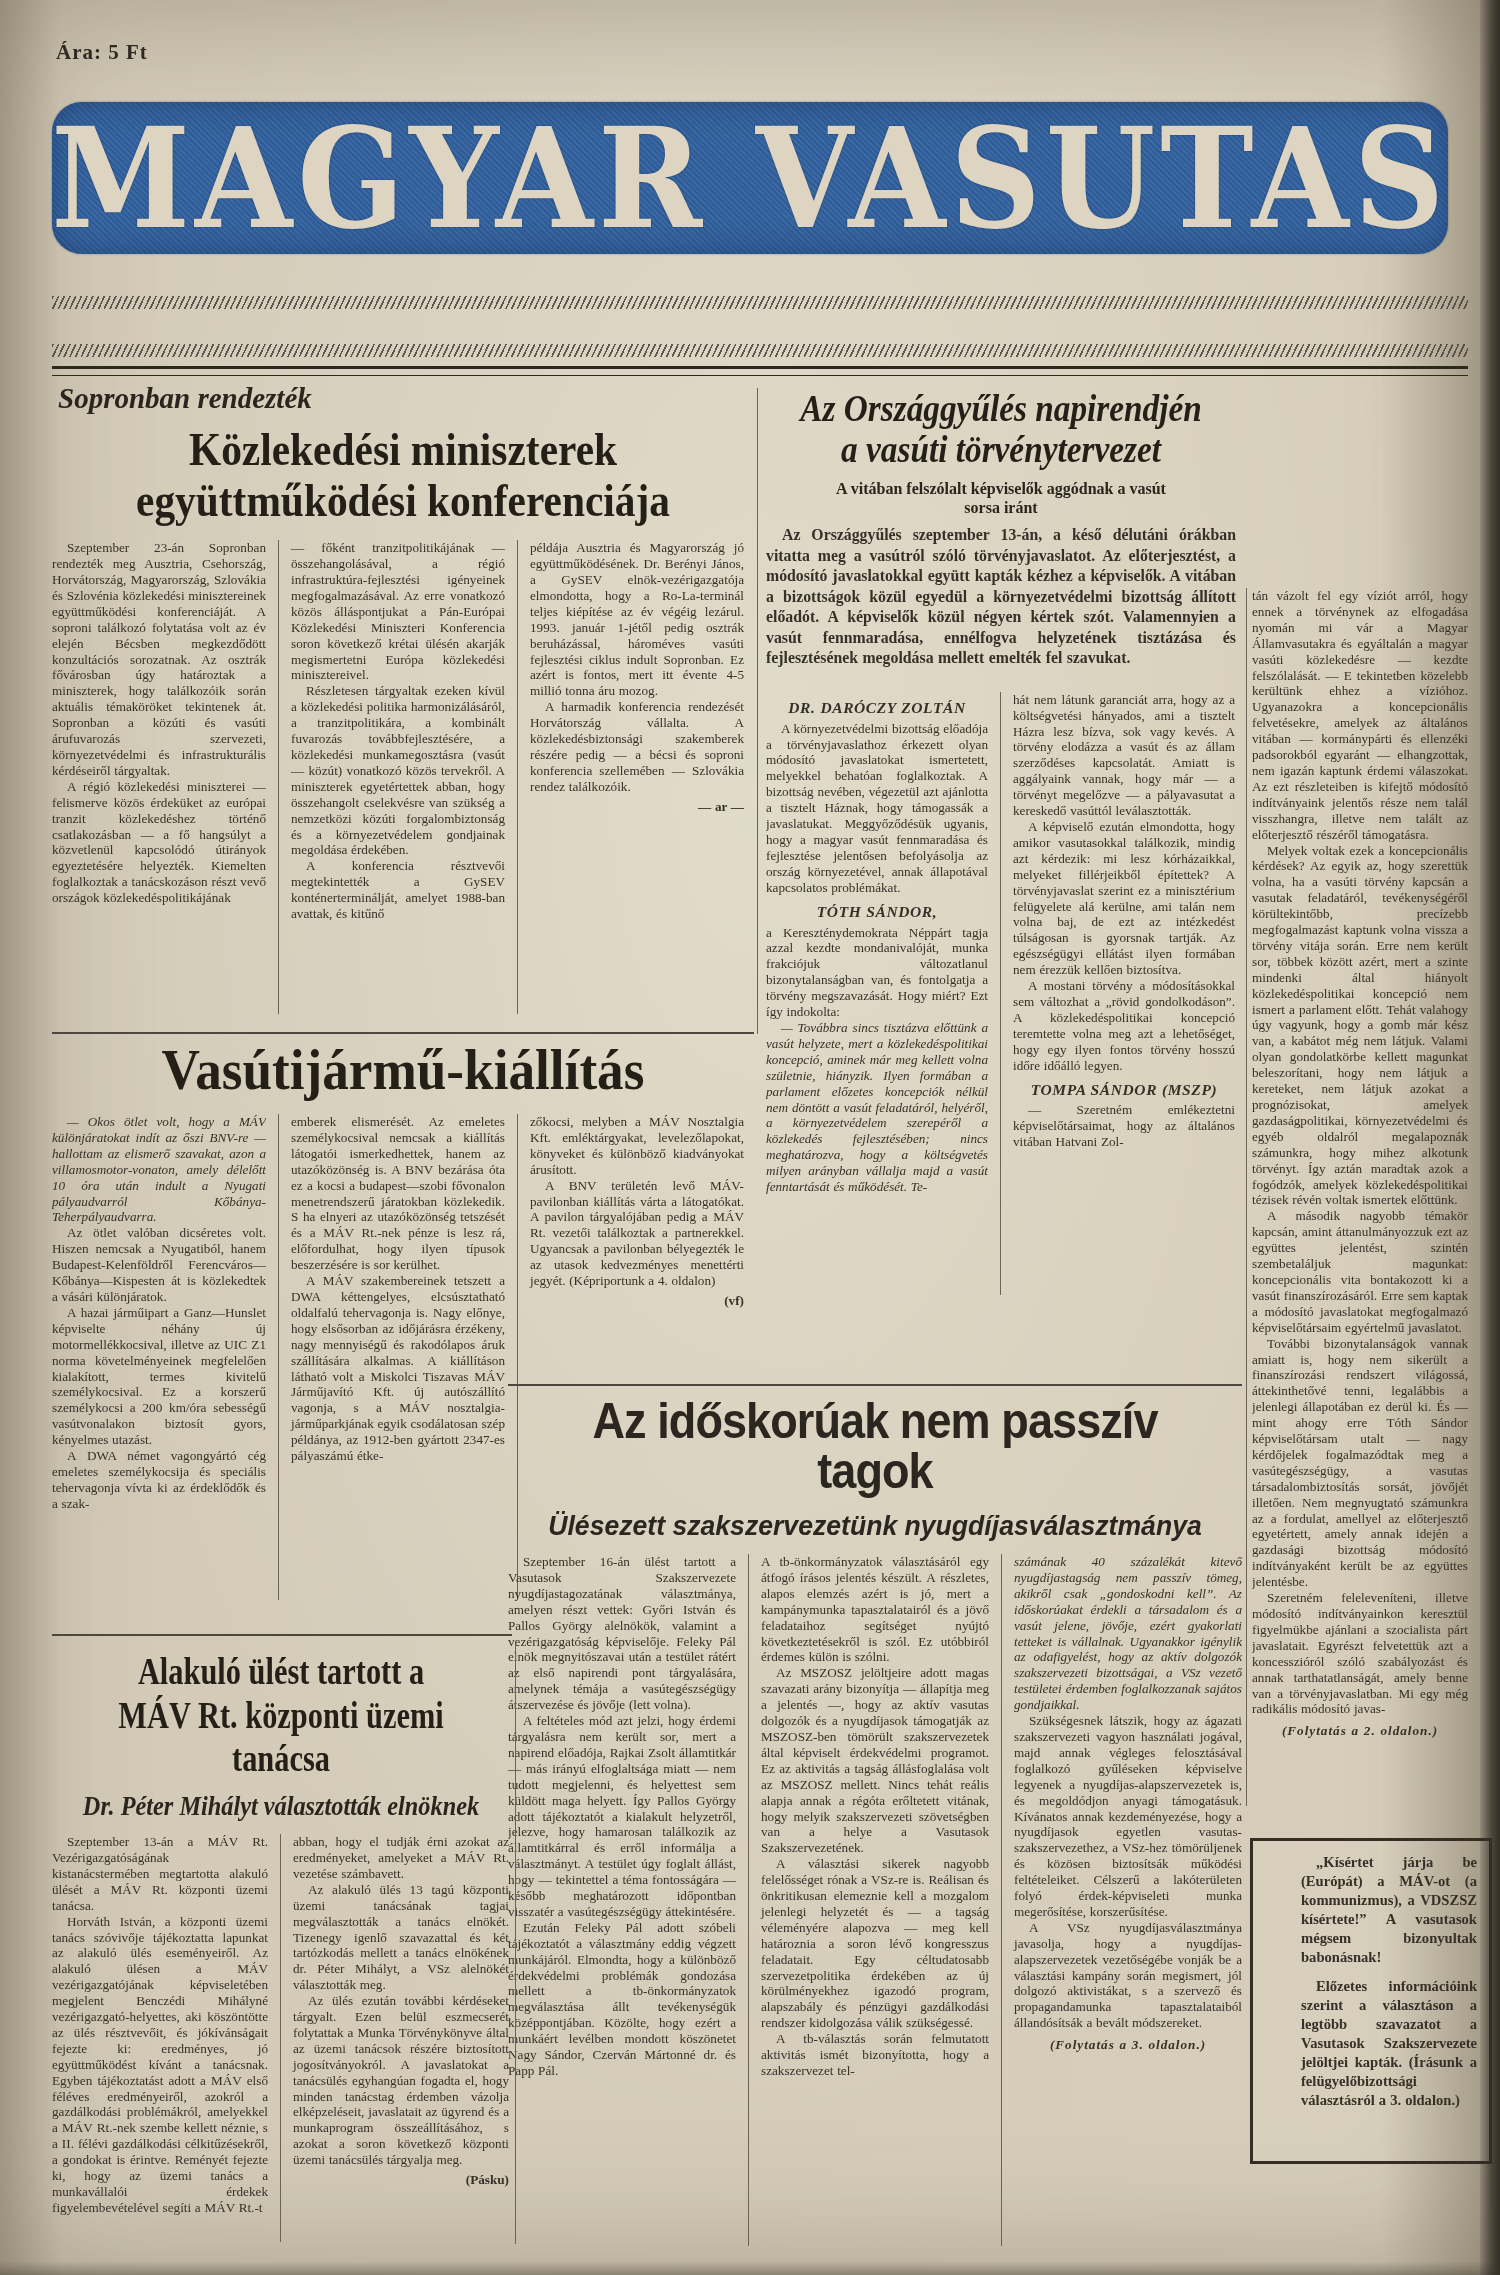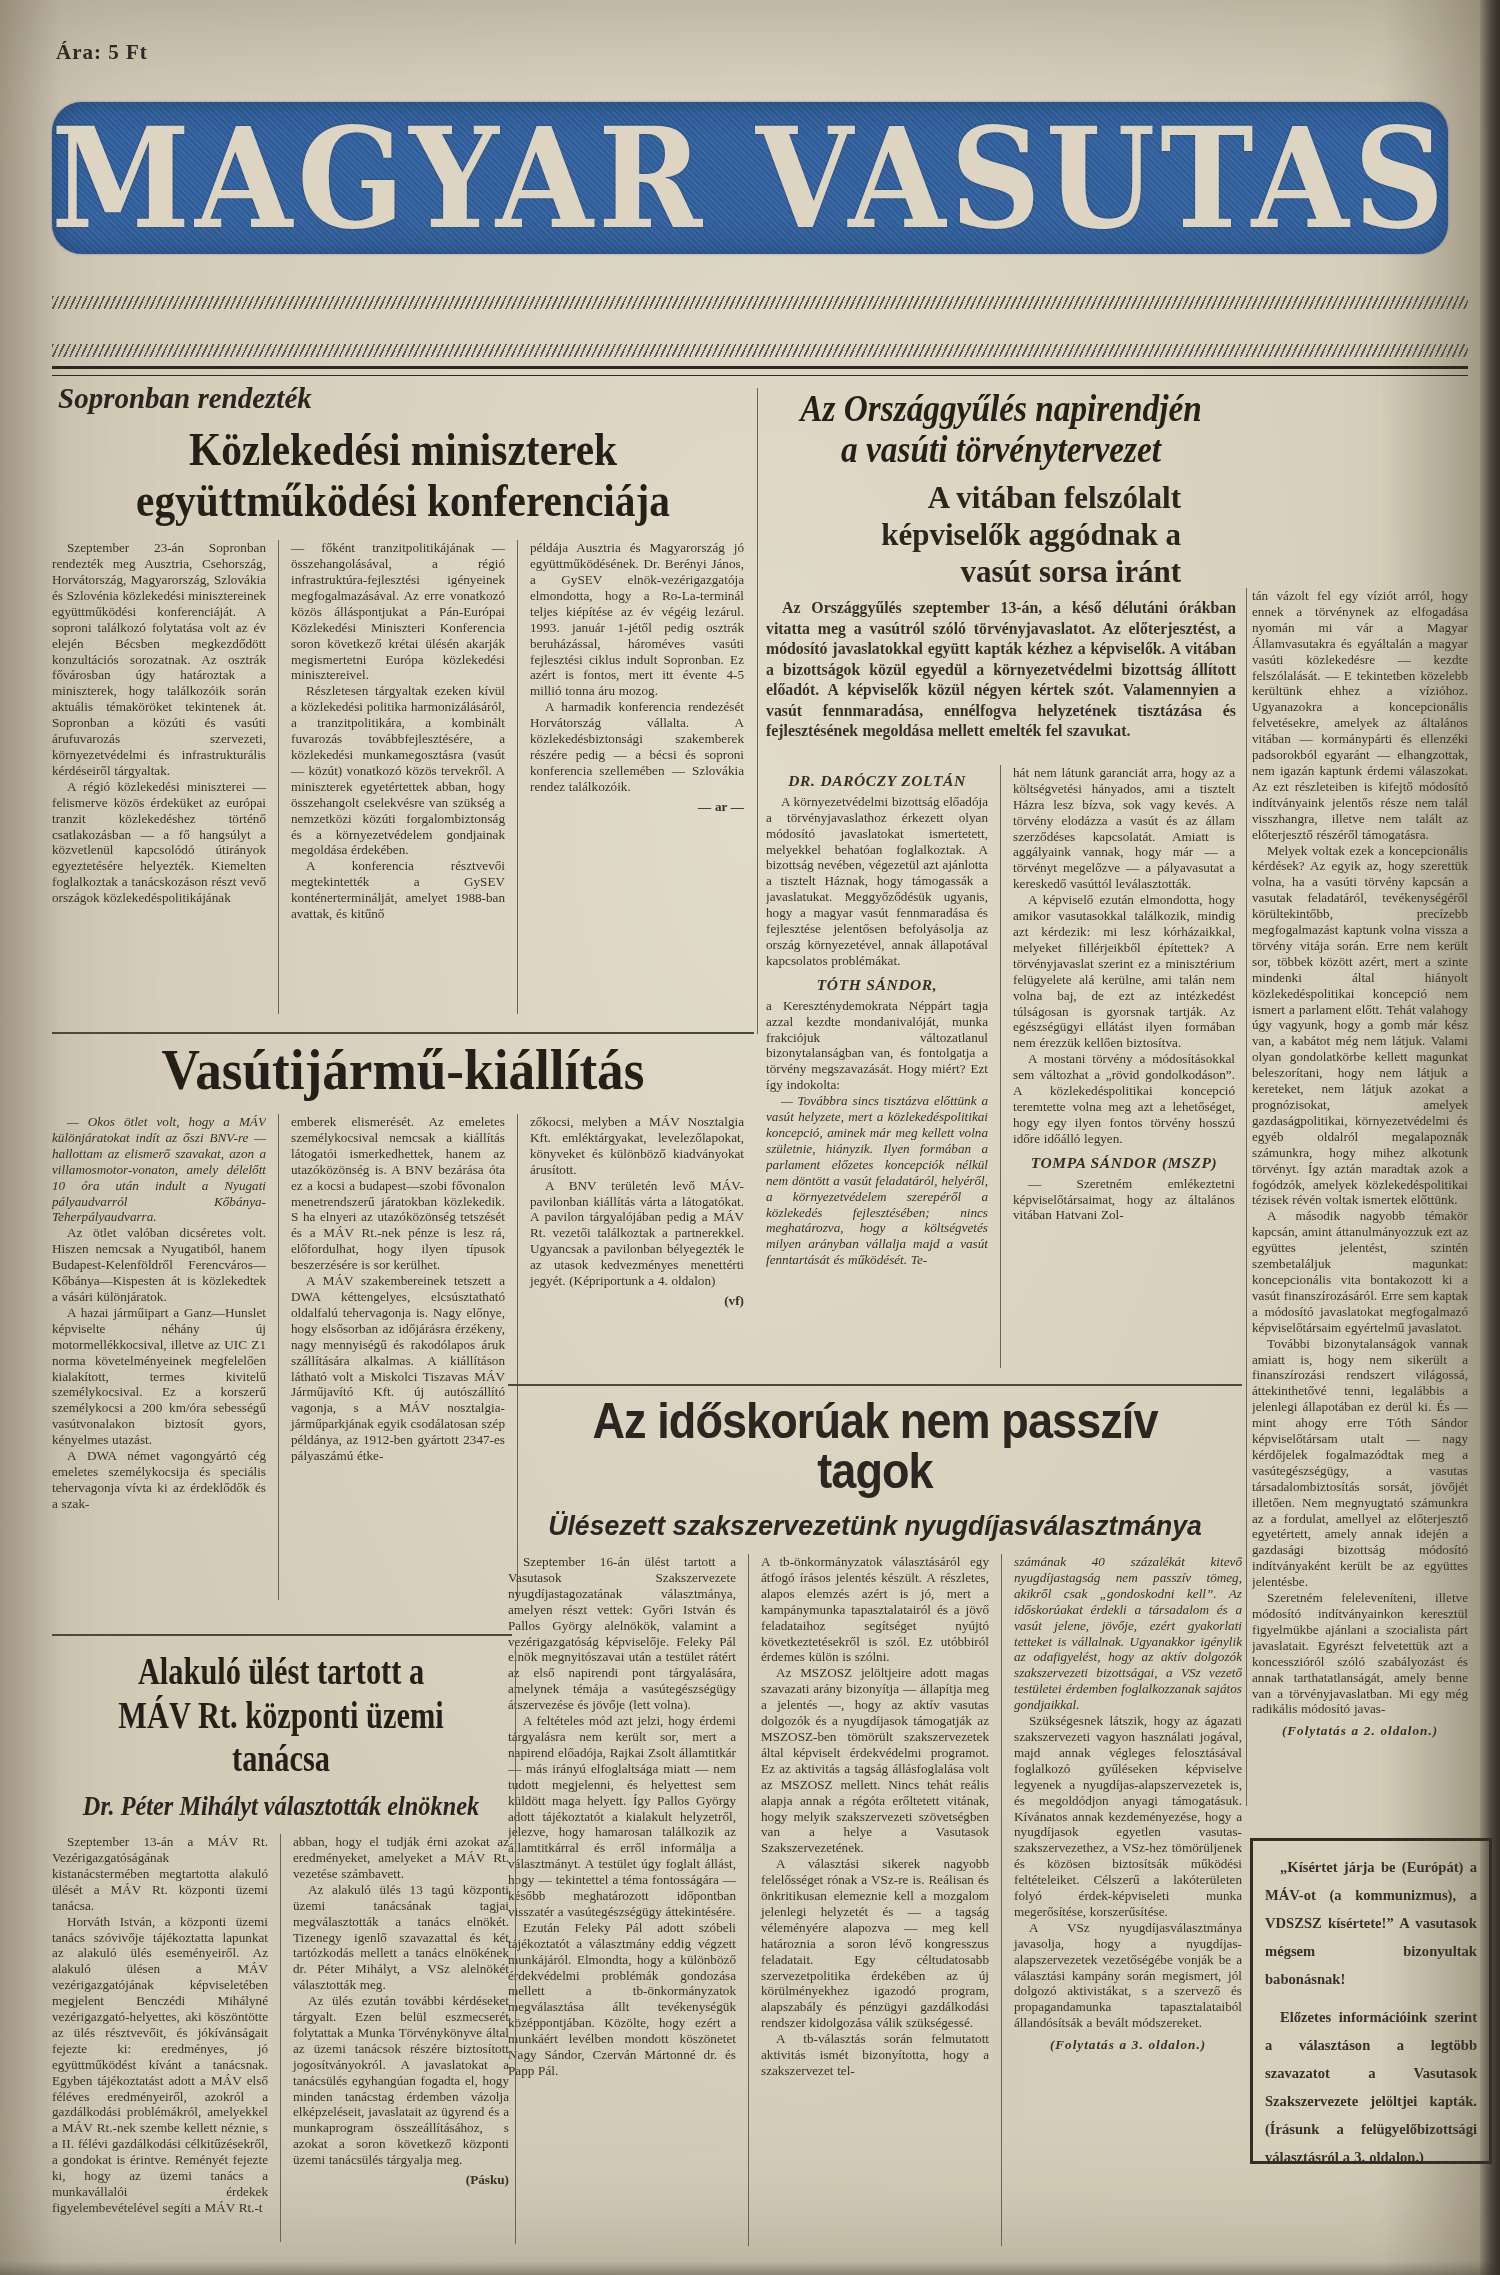--- a/index.html
+++ b/index.html
@@ -69,30 +69,30 @@
   .art-sopron{position:absolute;left:52px;top:382px;width:702px;height:652px;overflow:hidden;}
   .kicker{font-style:italic;font-weight:700;font-size:29px;margin:0 0 2px 6px;color:#2a251d;}
   .hl-sopron{margin:10px 0 14px;text-align:center;font-weight:700;font-size:46px;line-height:1.1;
     color:#241f17;transform:scaleX(.9);transform-origin:50% 0;}
   .art-sopron .cols{height:474px;}
 
   
   .art-og{position:absolute;left:766px;top:382px;width:470px;height:1008px;overflow:hidden;}
   .hl-og{margin:6px 0 6px;text-align:center;font-weight:700;font-style:italic;font-size:37px;
     line-height:1.12;color:#241f17;transform:scaleX(.9);transform-origin:50% 0;}
-  .sub-og{margin:8px auto 8px;text-align:right;font-weight:700;font-size:31px;line-height:1.2;
+  .sub-og{margin:8px auto 8px;text-align:center;font-weight:700;font-size:16px;line-height:1.2;
     width:360px;color:#2a251d;}
   .lead{margin-top:4px;}
   .cols-ab{margin-top:8px;height:618px;}
   .cols-ab .col{flex:0 0 222px;margin-top:15px;}
   .col-c{position:absolute;left:1252px;top:588px;width:216px;height:1220px;overflow:hidden;}
 
   .box{position:absolute;left:1250px;top:1838px;width:212px;height:296px;
     border:3px solid #332d24;padding:12px 12px;overflow:hidden;background:rgba(255,250,235,.06);}
-  .box .para{font-size:14.6px;line-height:28px;}
+  .box .para{font-size:14.6px;line-height:19px;margin-left:36px;}
   .box .para + .para{margin-top:10px;}
 
   
   .art-kiall{position:absolute;left:52px;top:1040px;width:702px;height:592px;overflow:hidden;}
   .hl-kiall{margin:2px 0 16px;text-align:center;font-weight:700;font-size:56px;line-height:1;
     color:#241f17;transform:scaleX(.95);transform-origin:50% 0;}
   .art-kiall .cols{height:486px;}
 
   
   .art-idos{position:absolute;left:508px;top:1384px;width:734px;height:862px;overflow:hidden;}

